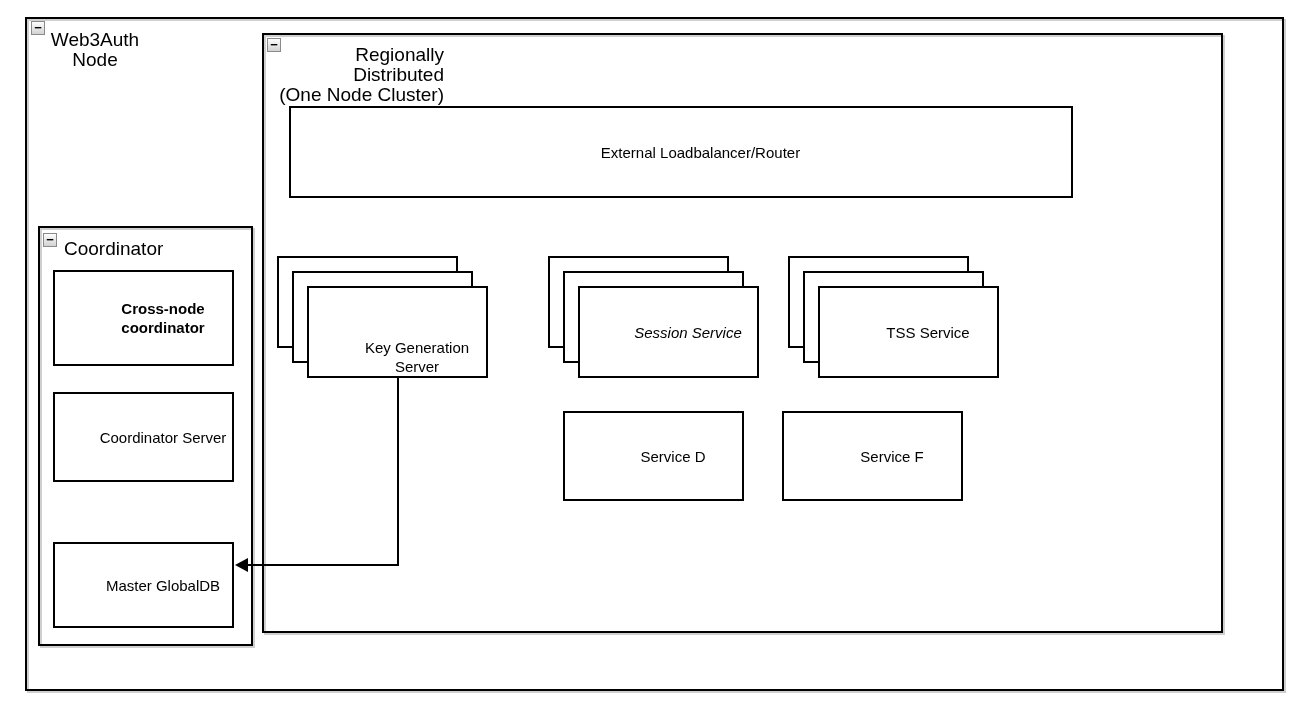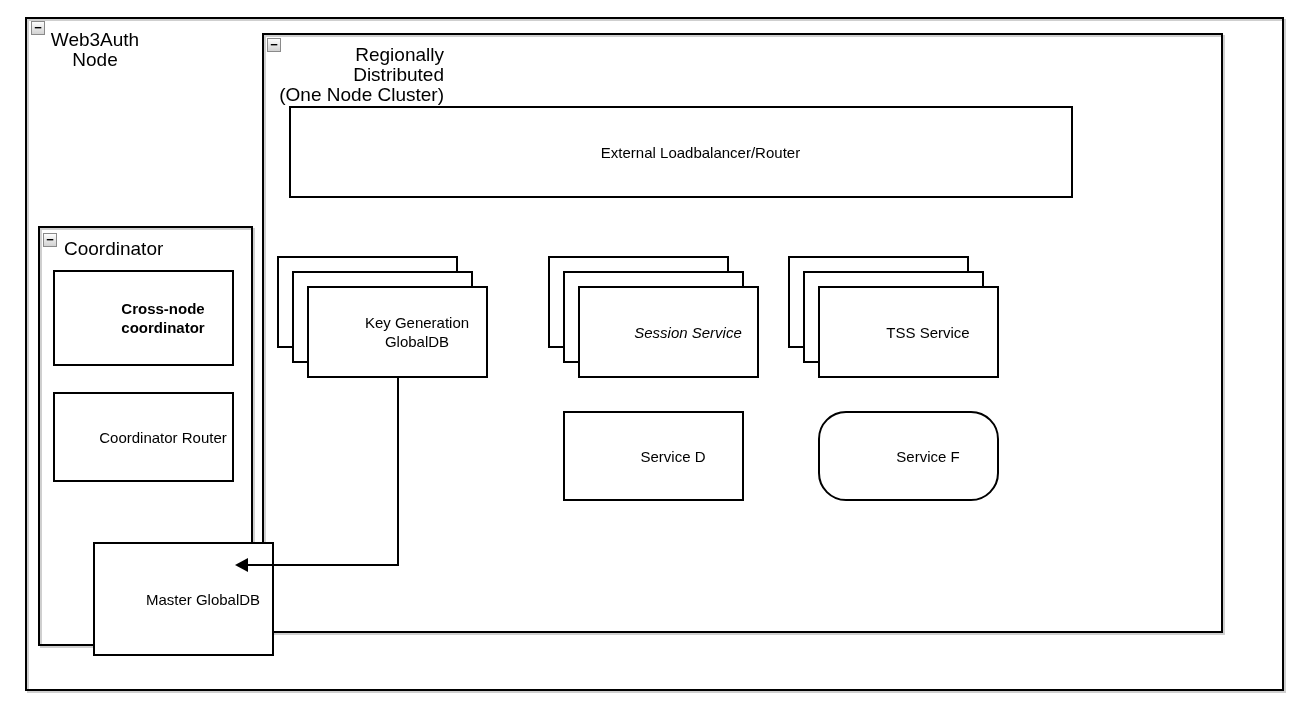--- a/index.html
+++ b/index.html
@@ -102,49 +102,49 @@
   <div class="collapse" style="left:43px; top:233px;">−</div>
   <div class="container-label" style="left:64px; top:239px;">
     <span>Coordinator</span>
   </div>
 
   <div class="box fill node-label" style="left:53px; top:270px; width:181px; height:96px;font-weight:bold;">
     <span>Cross-node</span>
     <span>coordinator</span>
   </div>
   <div class="box fill node-label" style="left:53px; top:392px; width:181px; height:90px;">
-    <span>Coordinator Router</span>
+    <span>Coordinator Server</span>
   </div>
-  <div class="box fill node-label" style="left:53px; top:542px; width:181px; height:114px;margin-left:40px;">
+  <div class="box fill node-label" style="left:53px; top:542px; width:181px; height:86px;">
     <span>Master GlobalDB</span>
   </div>
 
   <div class="box fill" style="left:277px; top:256px; width:181px; height:92px;"></div>
   <div class="box fill" style="left:292px; top:271px; width:181px; height:92px;"></div>
-  <div class="box fill node-label" style="left:307px; top:286px; width:181px; height:92px;">
+  <div class="box fill node-label" style="left:307px; top:286px; width:181px; height:92px;justify-content:flex-end;">
     <span>Key Generation</span>
-    <span>GlobalDB</span>
+    <span>Server</span>
   </div>
 
   <div class="box fill" style="left:548px; top:256px; width:181px; height:92px;"></div>
   <div class="box fill" style="left:563px; top:271px; width:181px; height:92px;"></div>
   <div class="box fill node-label" style="left:578px; top:286px; width:181px; height:92px;font-style:italic;">
     <span>Session Service</span>
   </div>
 
   <div class="box fill" style="left:788px; top:256px; width:181px; height:92px;"></div>
   <div class="box fill" style="left:803px; top:271px; width:181px; height:92px;"></div>
   <div class="box fill node-label" style="left:563px; top:411px; width:181px; height:90px;">
     <span>Service D</span>
   </div>
 
   <div class="box fill node-label" style="left:818px; top:286px; width:181px; height:92px;">
     <span>TSS Service</span>
   </div>
-  <div class="box fill node-label" style="left:818px; top:411px; width:181px; height:90px;border-radius:28px;">
+  <div class="box fill node-label" style="left:782px; top:411px; width:181px; height:90px;">
     <span>Service F</span>
   </div>
 
   <div class="edge" style="left:397px; top:378px; width:2px; height:188px;"></div>
   <div class="edge" style="left:246px; top:564px; width:153px; height:2px;"></div>
   <div class="arrowhead" style="left:235px; top:558px;"></div>
 
 </div>
 
 </body></html>

